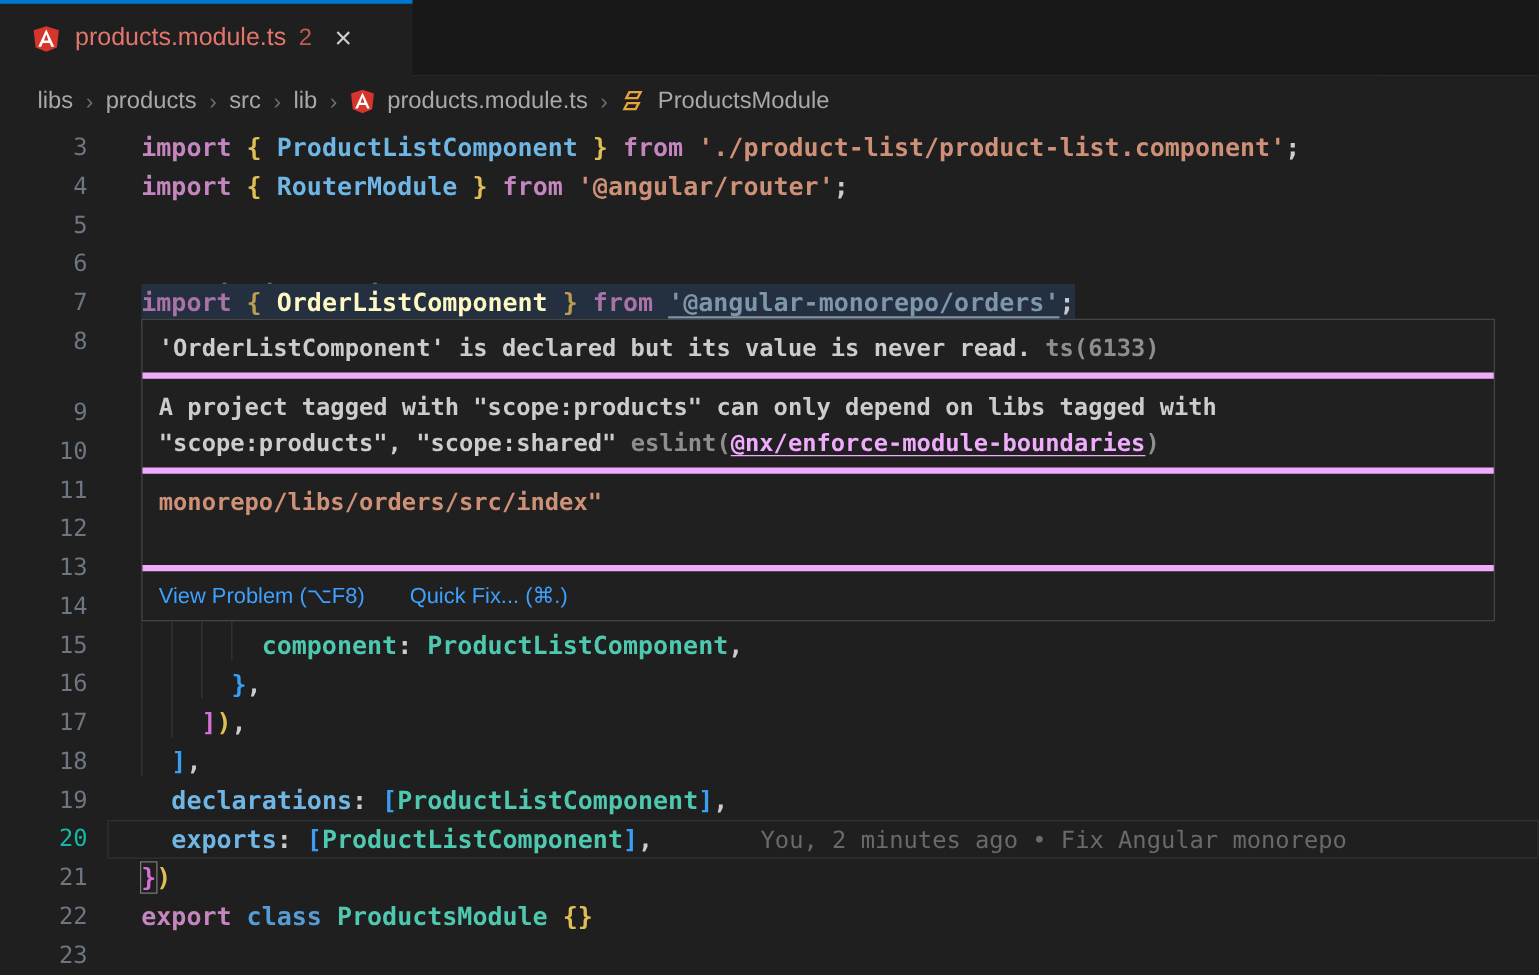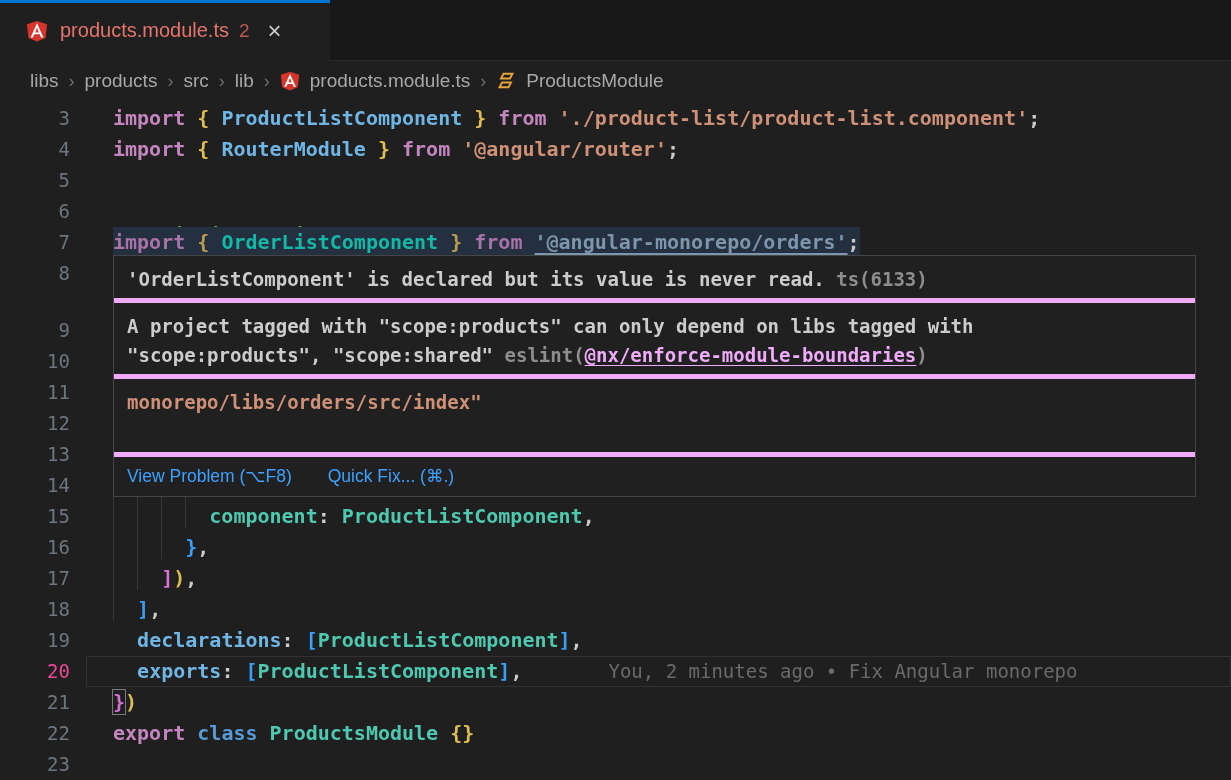--- a/index.html
+++ b/index.html
@@ -23,37 +23,37 @@
                 color:#a8a8a8; font-size:19px; background:#1f1f1f; }
   .crumb { white-space:nowrap; }
   .crumb-sep { color:#6f6f6f; font-size:18px; }
   .crumb-ico { display:inline-flex; width:20px; height:20px; }
 
   
   .editor { position:absolute; left:0; top:101px; width:1231px; height:679px; background:#1f1f1f;
             font-family:"DejaVu Sans Mono", monospace; }
   .ln { position:absolute; left:0; width:70px; text-align:right; font-size:19px; line-height:31px;
         color:#6e7681; font-weight:400; }
-  .ln.active { color:#ec4899; }
+  .ln.active { color:#14b8a6; }
   .cl { position:absolute; left:113px; height:31px; font-size:20px; line-height:31px;
         white-space:pre; font-weight:600; }
   .tk-kw   { color:#c586c0; }
   .tk-kw2  { color:#569cd6; }
   .tk-blue { color:#6fb6e5; }
   .tk-teal { color:#4ec9b0; }
   .tk-gold { color:#dfbf54; }
   .tk-pink { color:#d670d6; }
   .tk-bblue{ color:#3a9ef5; }
   .tk-str  { color:#ce9178; }
   .tk-cmt  { color:#6a9955; }
   .tk-pun  { color:#cccccc; }
   .tk-emoji{ color:#f5c242; }
   .tk-mkw  { color:#a873a6; }
   .tk-mgold{ color:#ba9d4f; }
-  .tk-mblue{ color:#14b8a6; }
+  .tk-mblue{ color:#fef9c3; }
   .tk-mstr { color:#7e96ab; text-decoration:underline; text-underline-offset:4px; }
   .tk-mpun { color:#c8c8c8; }
   .match   { outline:1px solid #7a7a7a; }
 
   .sel { background:#242f40; display:inline-block; }
   .sq-red { text-decoration:underline wavy #e0483e; text-decoration-thickness:2px;
             text-underline-offset:6px; text-decoration-skip-ink:none; }
   .sq-yellow { text-decoration:underline wavy #c8a000; text-decoration-thickness:2px;
                text-underline-offset:8px; text-decoration-skip-ink:none; }
 

